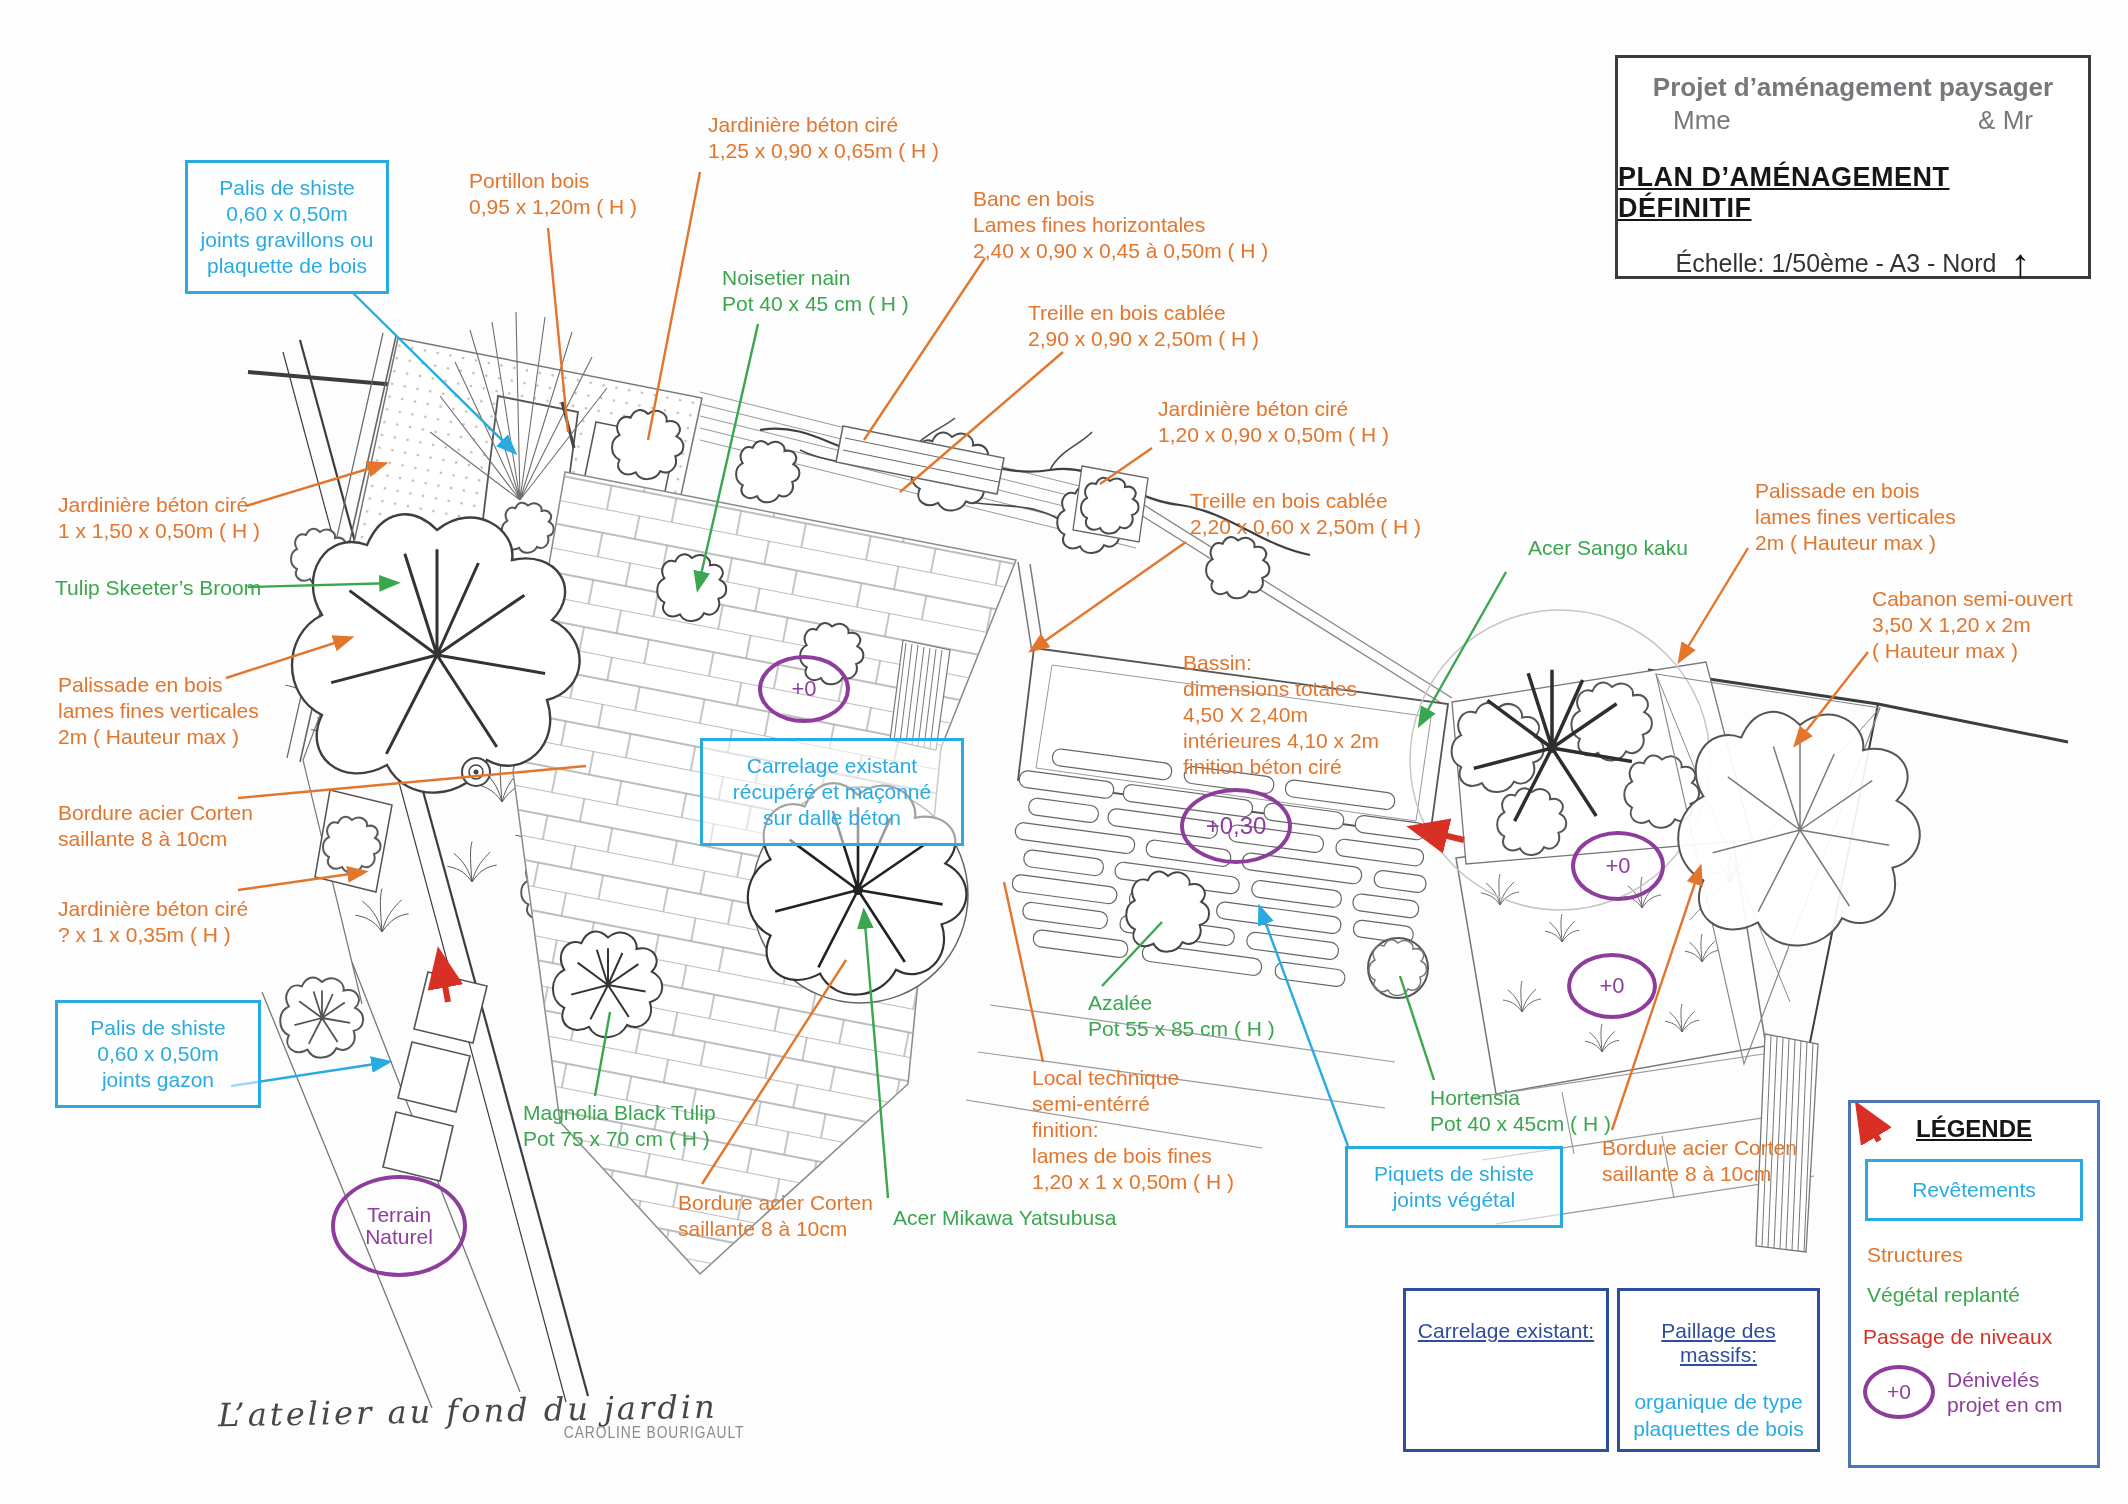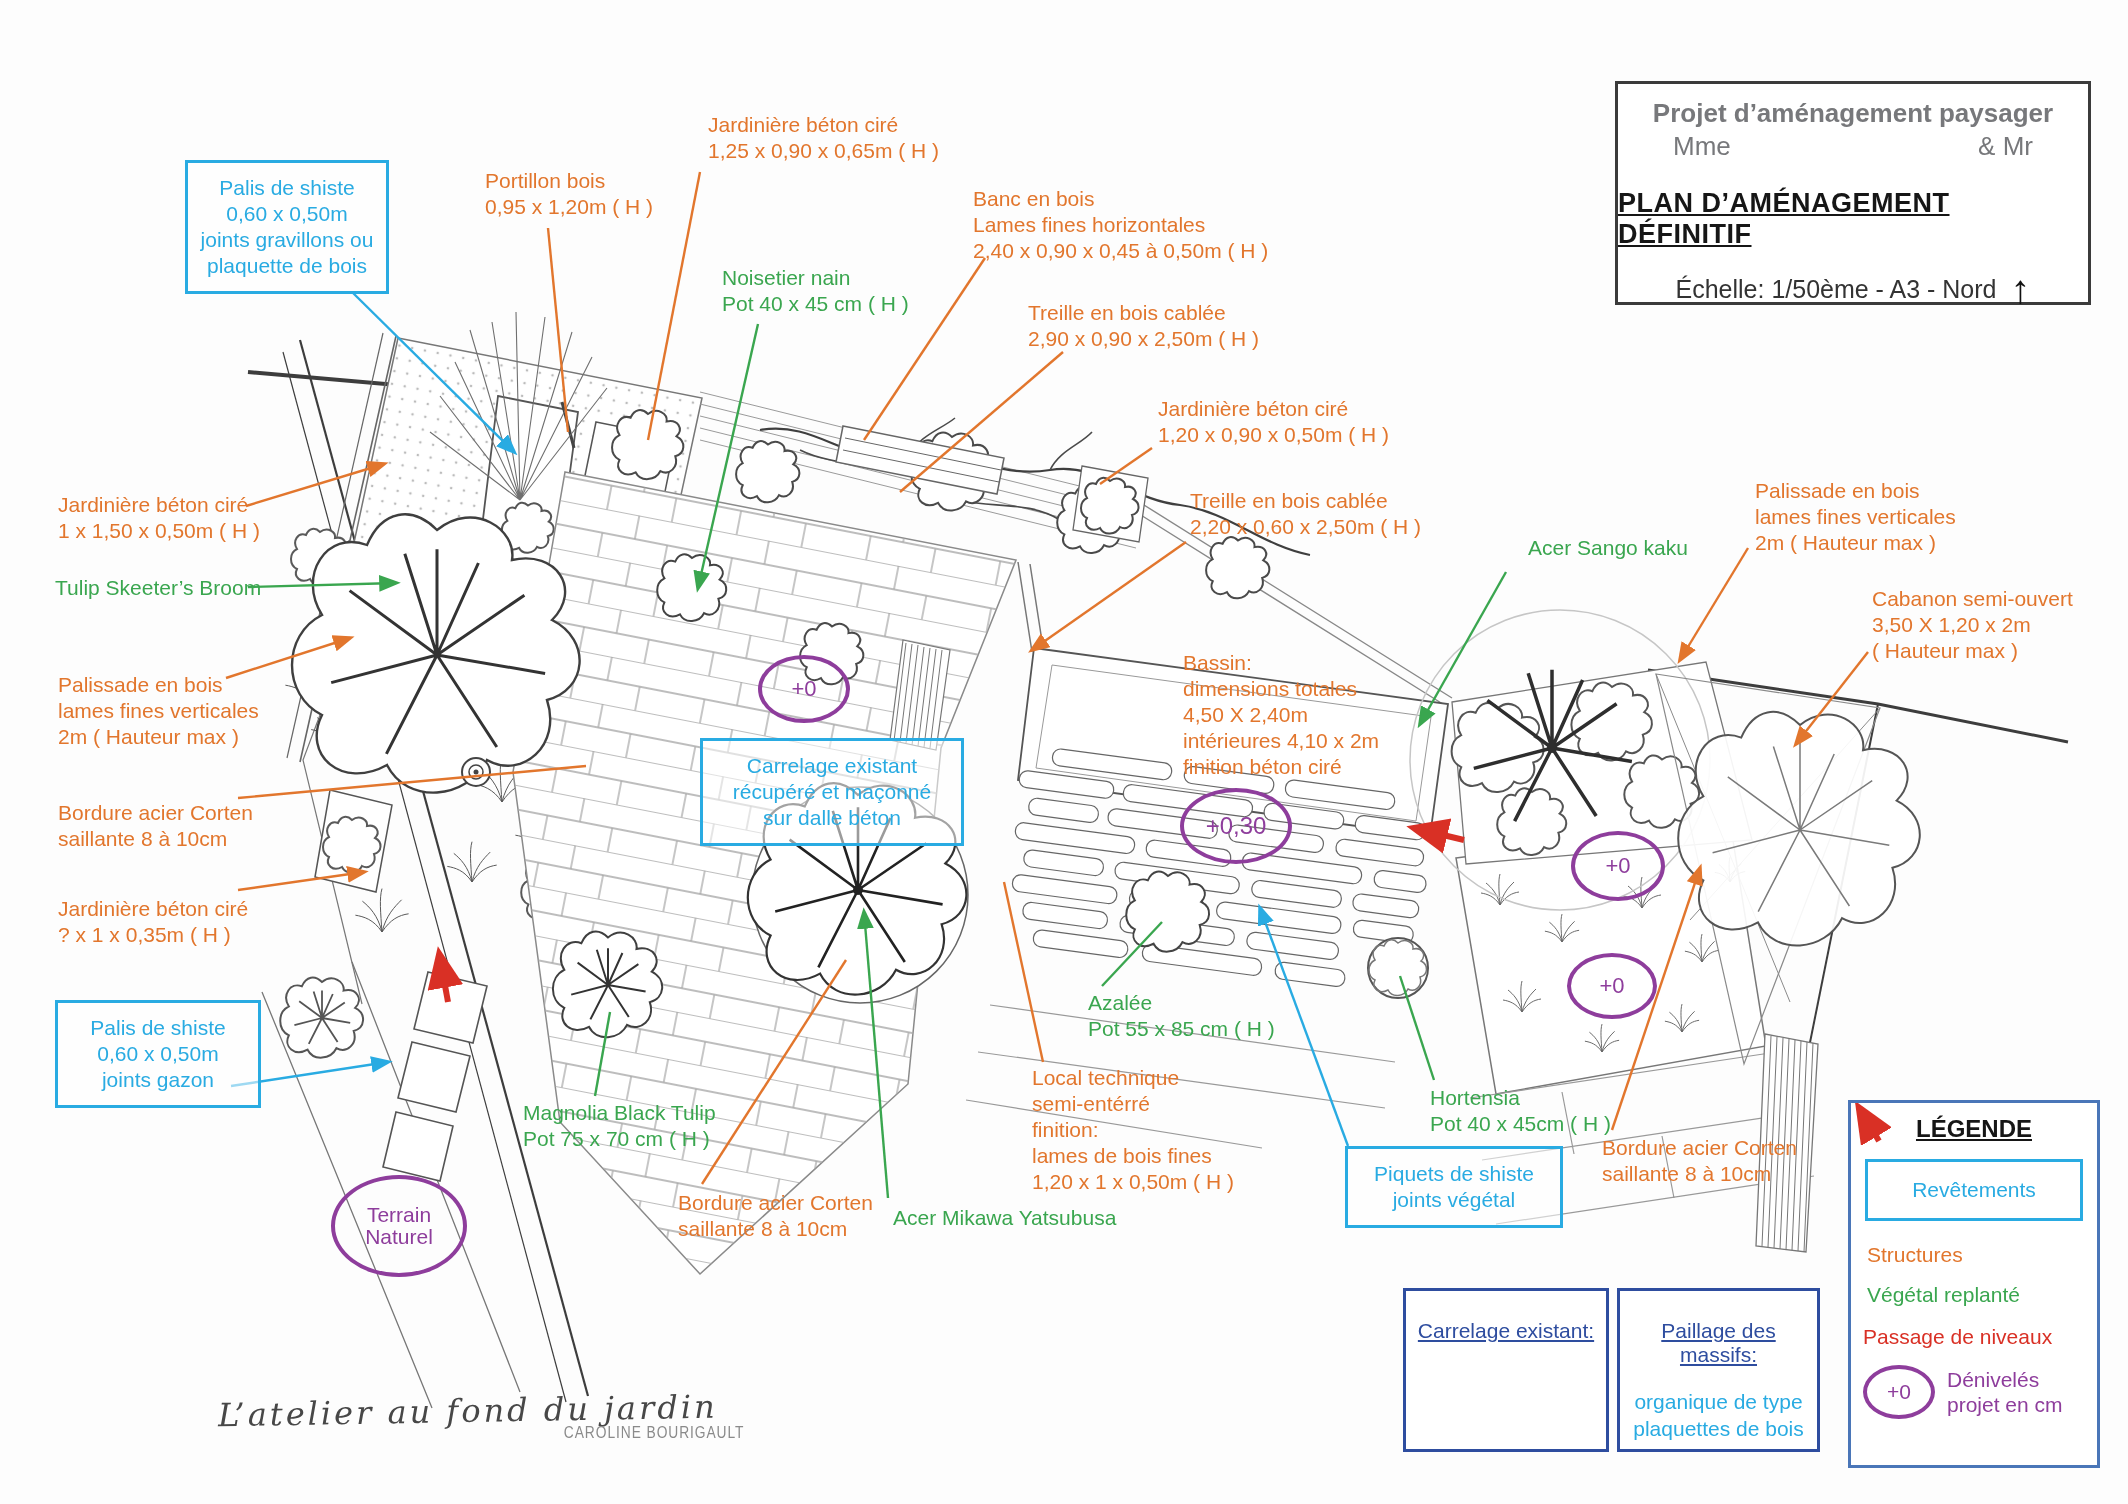--- a/index.html
+++ b/index.html
@@ -15,21 +15,21 @@
   .ann.orange{color:var(--orange);}
   .ann.green{color:var(--green);}
   .ann.cyanbox{border:3px solid var(--cyan);color:var(--cyan);text-align:center;
                padding:12px 10px;white-space:normal;background:rgba(255,255,255,.55);}
   .lvl{position:absolute;border:4px solid var(--purple);border-radius:50%;color:var(--purple);
        display:flex;flex-direction:column;align-items:center;justify-content:center;
        font:22px/1.05 "Liberation Sans",sans-serif;z-index:3;background:transparent;}
   
   .titleblock{position:absolute;left:1615px;top:55px;width:476px;height:224px;border:3px solid #3b3b3b;
               background:#fff;z-index:4;display:flex;flex-direction:column;align-items:center;
-              padding-top:14px;box-sizing:border-box;color:#77787b;margin-top:26px;}
+              padding-top:14px;box-sizing:border-box;color:#77787b;}
   .tb-line1{font-size:26px;font-weight:bold;}
   .tb-line2{font-size:26px;font-weight:normal;display:flex;width:360px;justify-content:space-between;margin-top:2px;}
   .tb-heading{font-size:27px;font-weight:bold;color:#161616;text-decoration:underline;margin-top:26px;letter-spacing:.5px;}
   .tb-scale{font-size:25px;color:#333;margin-top:24px;display:flex;align-items:center;gap:14px;}
   .tb-north{font-size:40px;color:#111;font-weight:bold;line-height:30px;}
   
   .legend{position:absolute;left:1848px;top:1100px;width:252px;height:368px;border:3px solid var(--legendblue);
           background:#fff;z-index:4;box-sizing:border-box;padding:12px 12px 0 12px;}
   .lg-title{text-align:center;font-size:24px;font-weight:bold;color:#161616;text-decoration:underline;}
   .lg-rev{border:3px solid var(--cyan);color:var(--cyan);text-align:center;font-size:21px;
@@ -328,21 +328,21 @@
       </div>
       <div class="ann cyanbox" style="left: 55px; top: 1000px; width: 180px;">
         <div>Palis de shiste</div>
         <div>0,60 x 0,50m</div>
         <div>joints gazon</div>
       </div>
       <div class="ann cyanbox" style="left: 1345px; top: 1146px; width: 192px;">
         <div>Piquets de shiste</div>
         <div>joints végétal</div>
       </div>
-      <div class="ann orange" style="left: 485px; top: 168px;">
+      <div class="ann orange" style="left: 469px; top: 168px;">
         <div>Portillon bois</div>
         <div>0,95 x 1,20m ( H )</div>
       </div>
       <div class="ann orange" style="left: 708px; top: 112px;">
         <div>Jardinière béton ciré</div>
         <div>1,25 x 0,90 x 0,65m ( H )</div>
       </div>
       <div class="ann orange" style="left: 973px; top: 186px;">
         <div>Banc en bois</div>
         <div>Lames fines horizontales</div>

